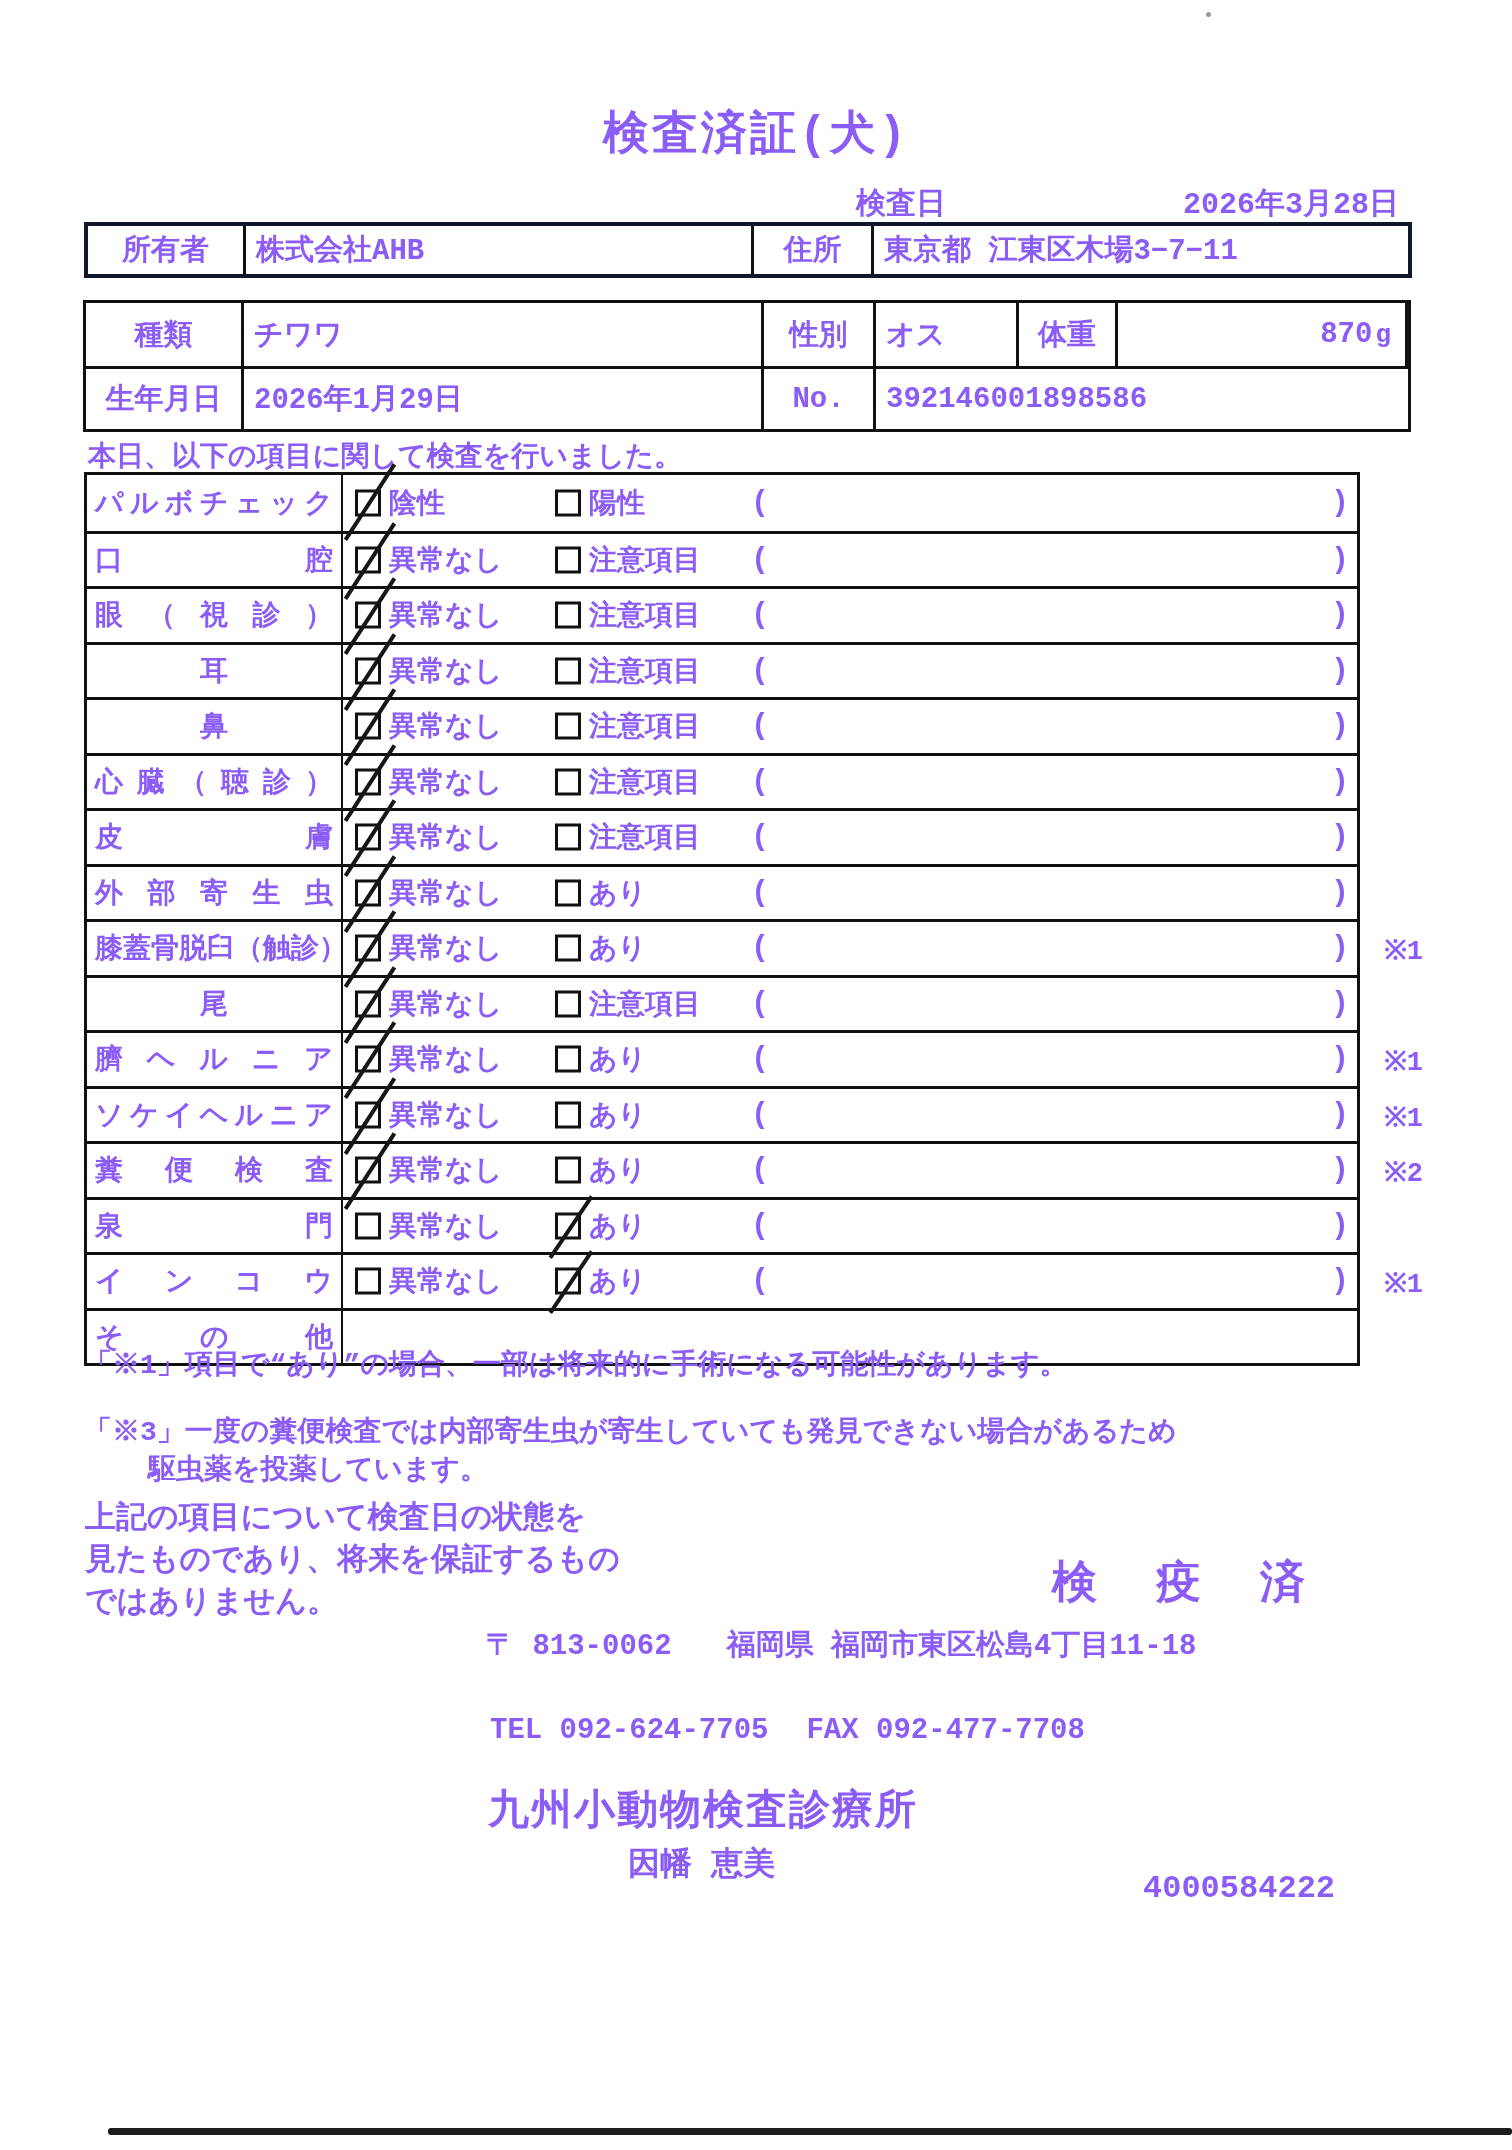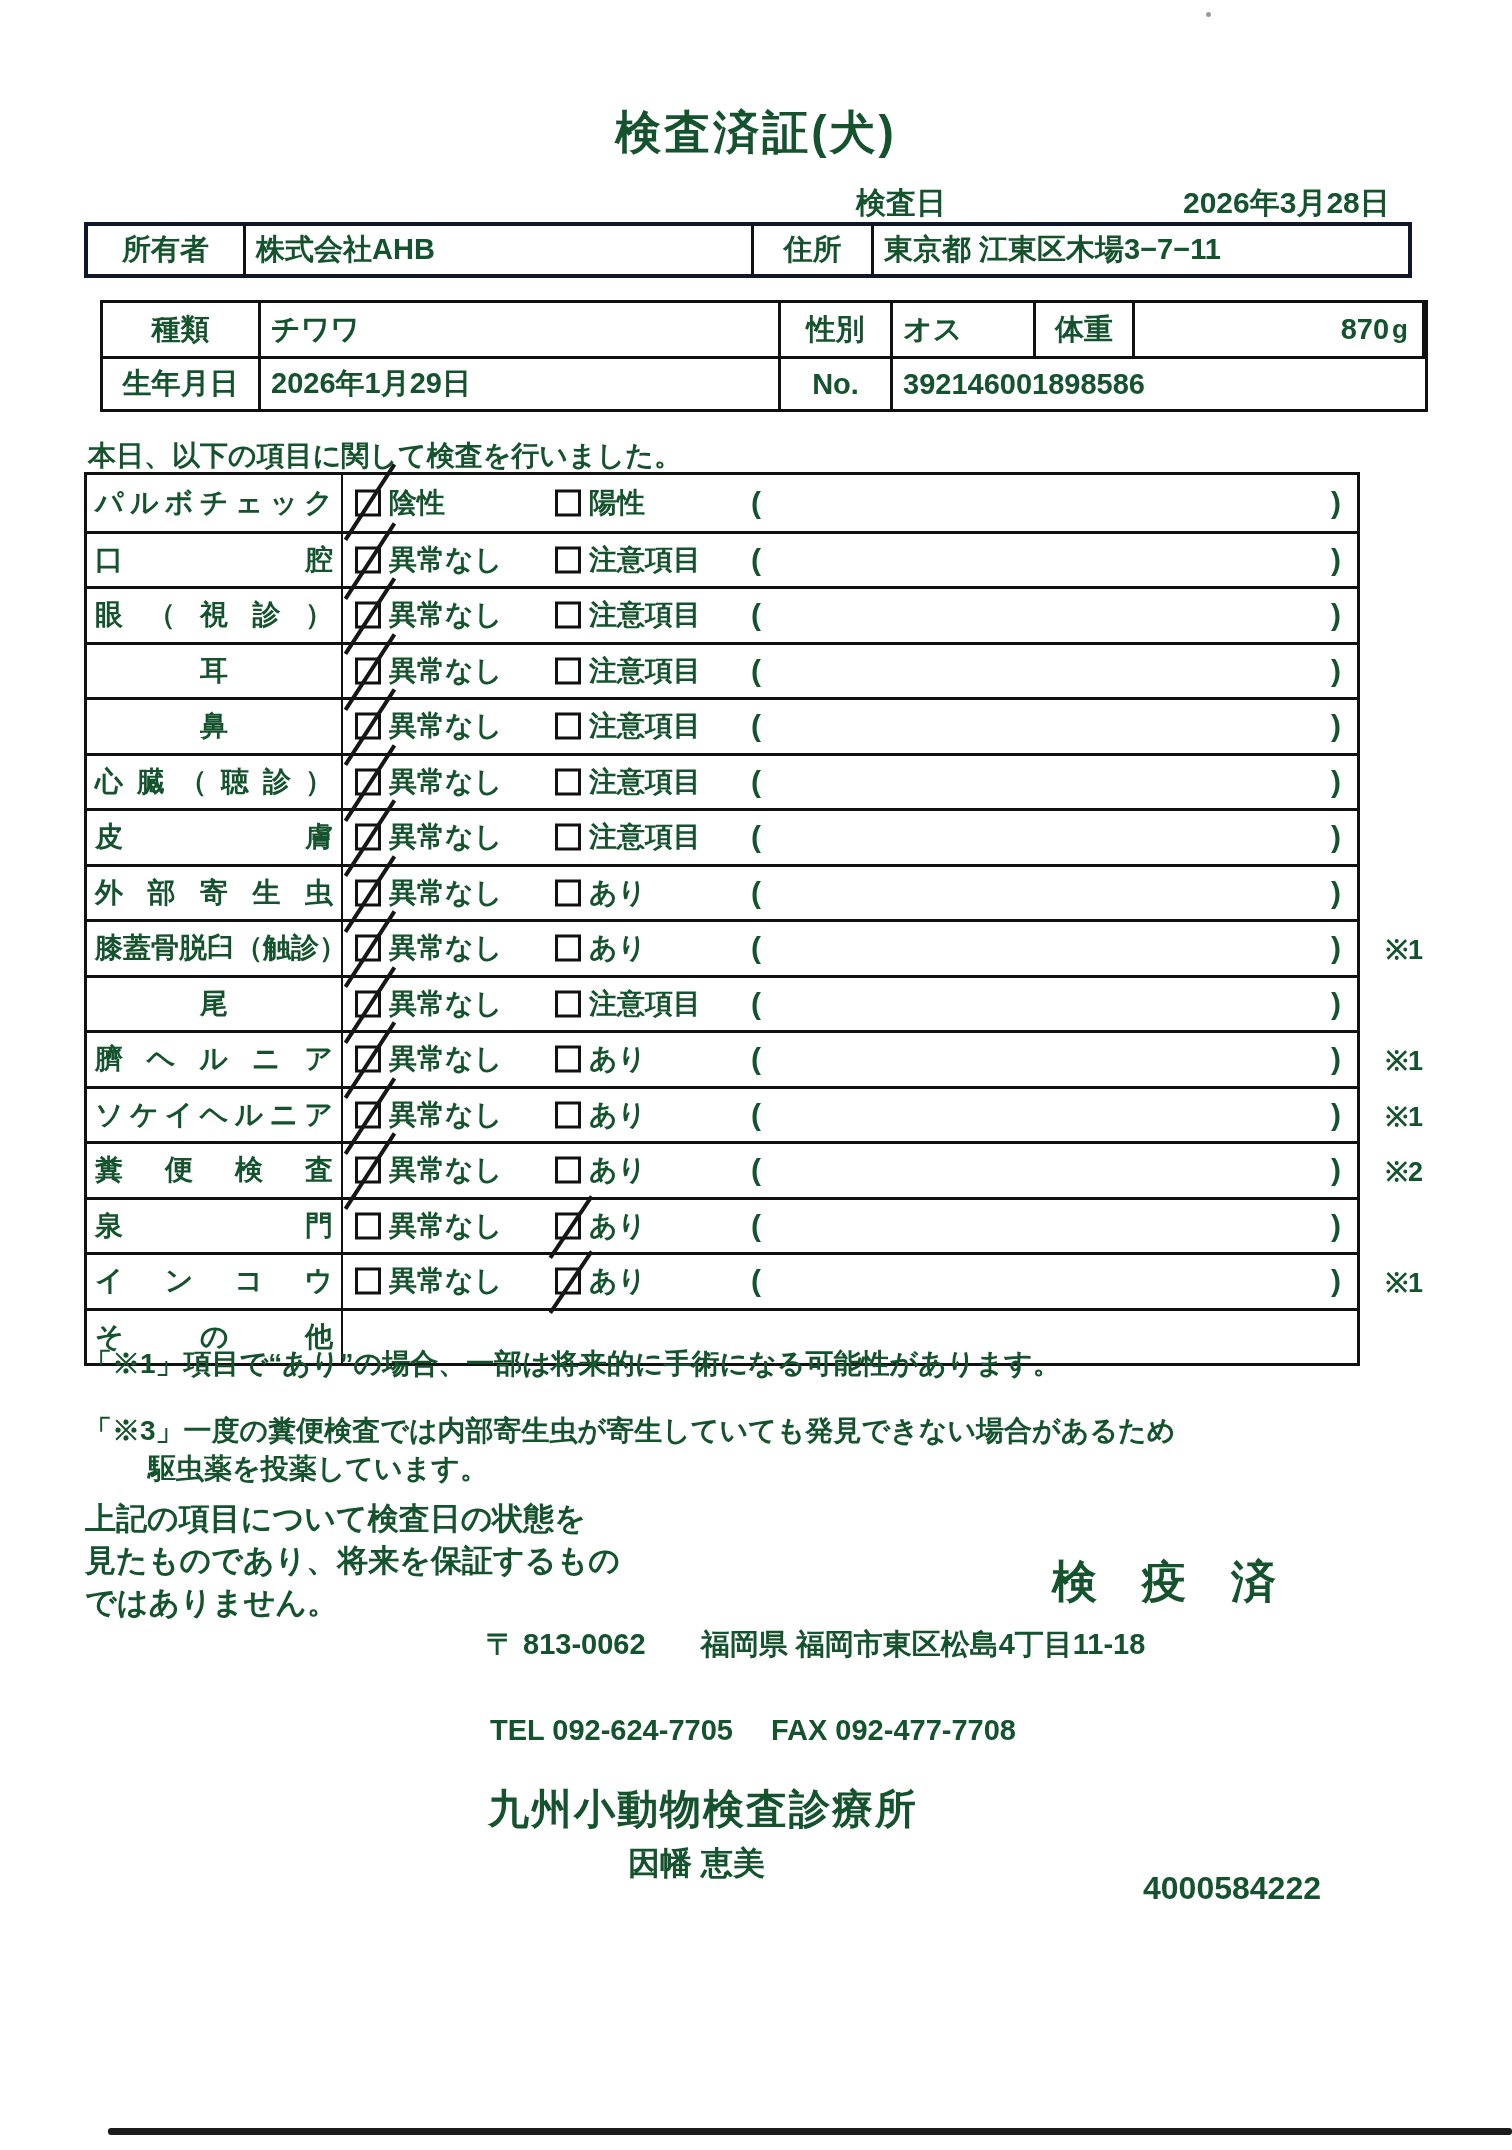--- a/index.html
+++ b/index.html
@@ -1,20 +1,20 @@
 <!DOCTYPE html>
 <html><head>
 <meta charset="utf-8">
 <style>
   * { box-sizing: border-box; margin: 0; padding: 0; }
   body { background: #e8e8e8; font-family: "Liberation Sans", "DejaVu Sans", sans-serif; }
   .page {
     position: relative; width: 1512px; height: 2150px;
-    background: #ffffff; color: #14532d; overflow: hidden;
-    font-family: Liberation Sans, sans-serif;
+    background: #ffffff; color: #8b5cf6; overflow: hidden;
+    font-family: Liberation Mono, monospace;
     padding-left: 16px;
   }
   .abs { position: absolute; }
   .doc-title {
     left: 0; right: 0; top: 102px; text-align: center;
     font-size: 46px; font-weight: 700; letter-spacing: 3px;
   }
   .exam-date-label { left: 856px; top: 183px; font-size: 30px; font-weight: 700; }
   .exam-date-value { left: 1183px; top: 183px; font-size: 30px; font-weight: 700; }
 
@@ -26,21 +26,21 @@
   }
   .cell {
     display: flex; align-items: center; font-size: 29px; font-weight: 700;
     border-right: 3px solid #111; padding: 0 10px; white-space: nowrap; overflow: hidden;
   }
   .cell:last-child { border-right: none; }
   .cell.hdr { justify-content: center; padding: 0 4px; }
 
   
   .info-table {
-    left: 100px; top: 300px; width: 1328px; height: 112px;
+    left: 83px; top: 300px; width: 1328px; height: 132px;
     border: 3px solid #111; display: grid;
     grid-template-columns: 158px 520px 112px 143px 99px 1fr;
     grid-template-rows: 1fr 1fr;
   }
   .info-table .cell.r2 { border-top: 3px solid #111; }
   .cell.weight-val { justify-content: flex-end; gap: 3px; padding-right: 14px; }
   .cell.weight-val .unit { font-size: 26px; font-weight: 700; }
   .cell.span3 { grid-column: 4 / 7; }
 
   .intro-line { left: 88px; top: 437px; font-size: 28px; font-weight: 700; }

